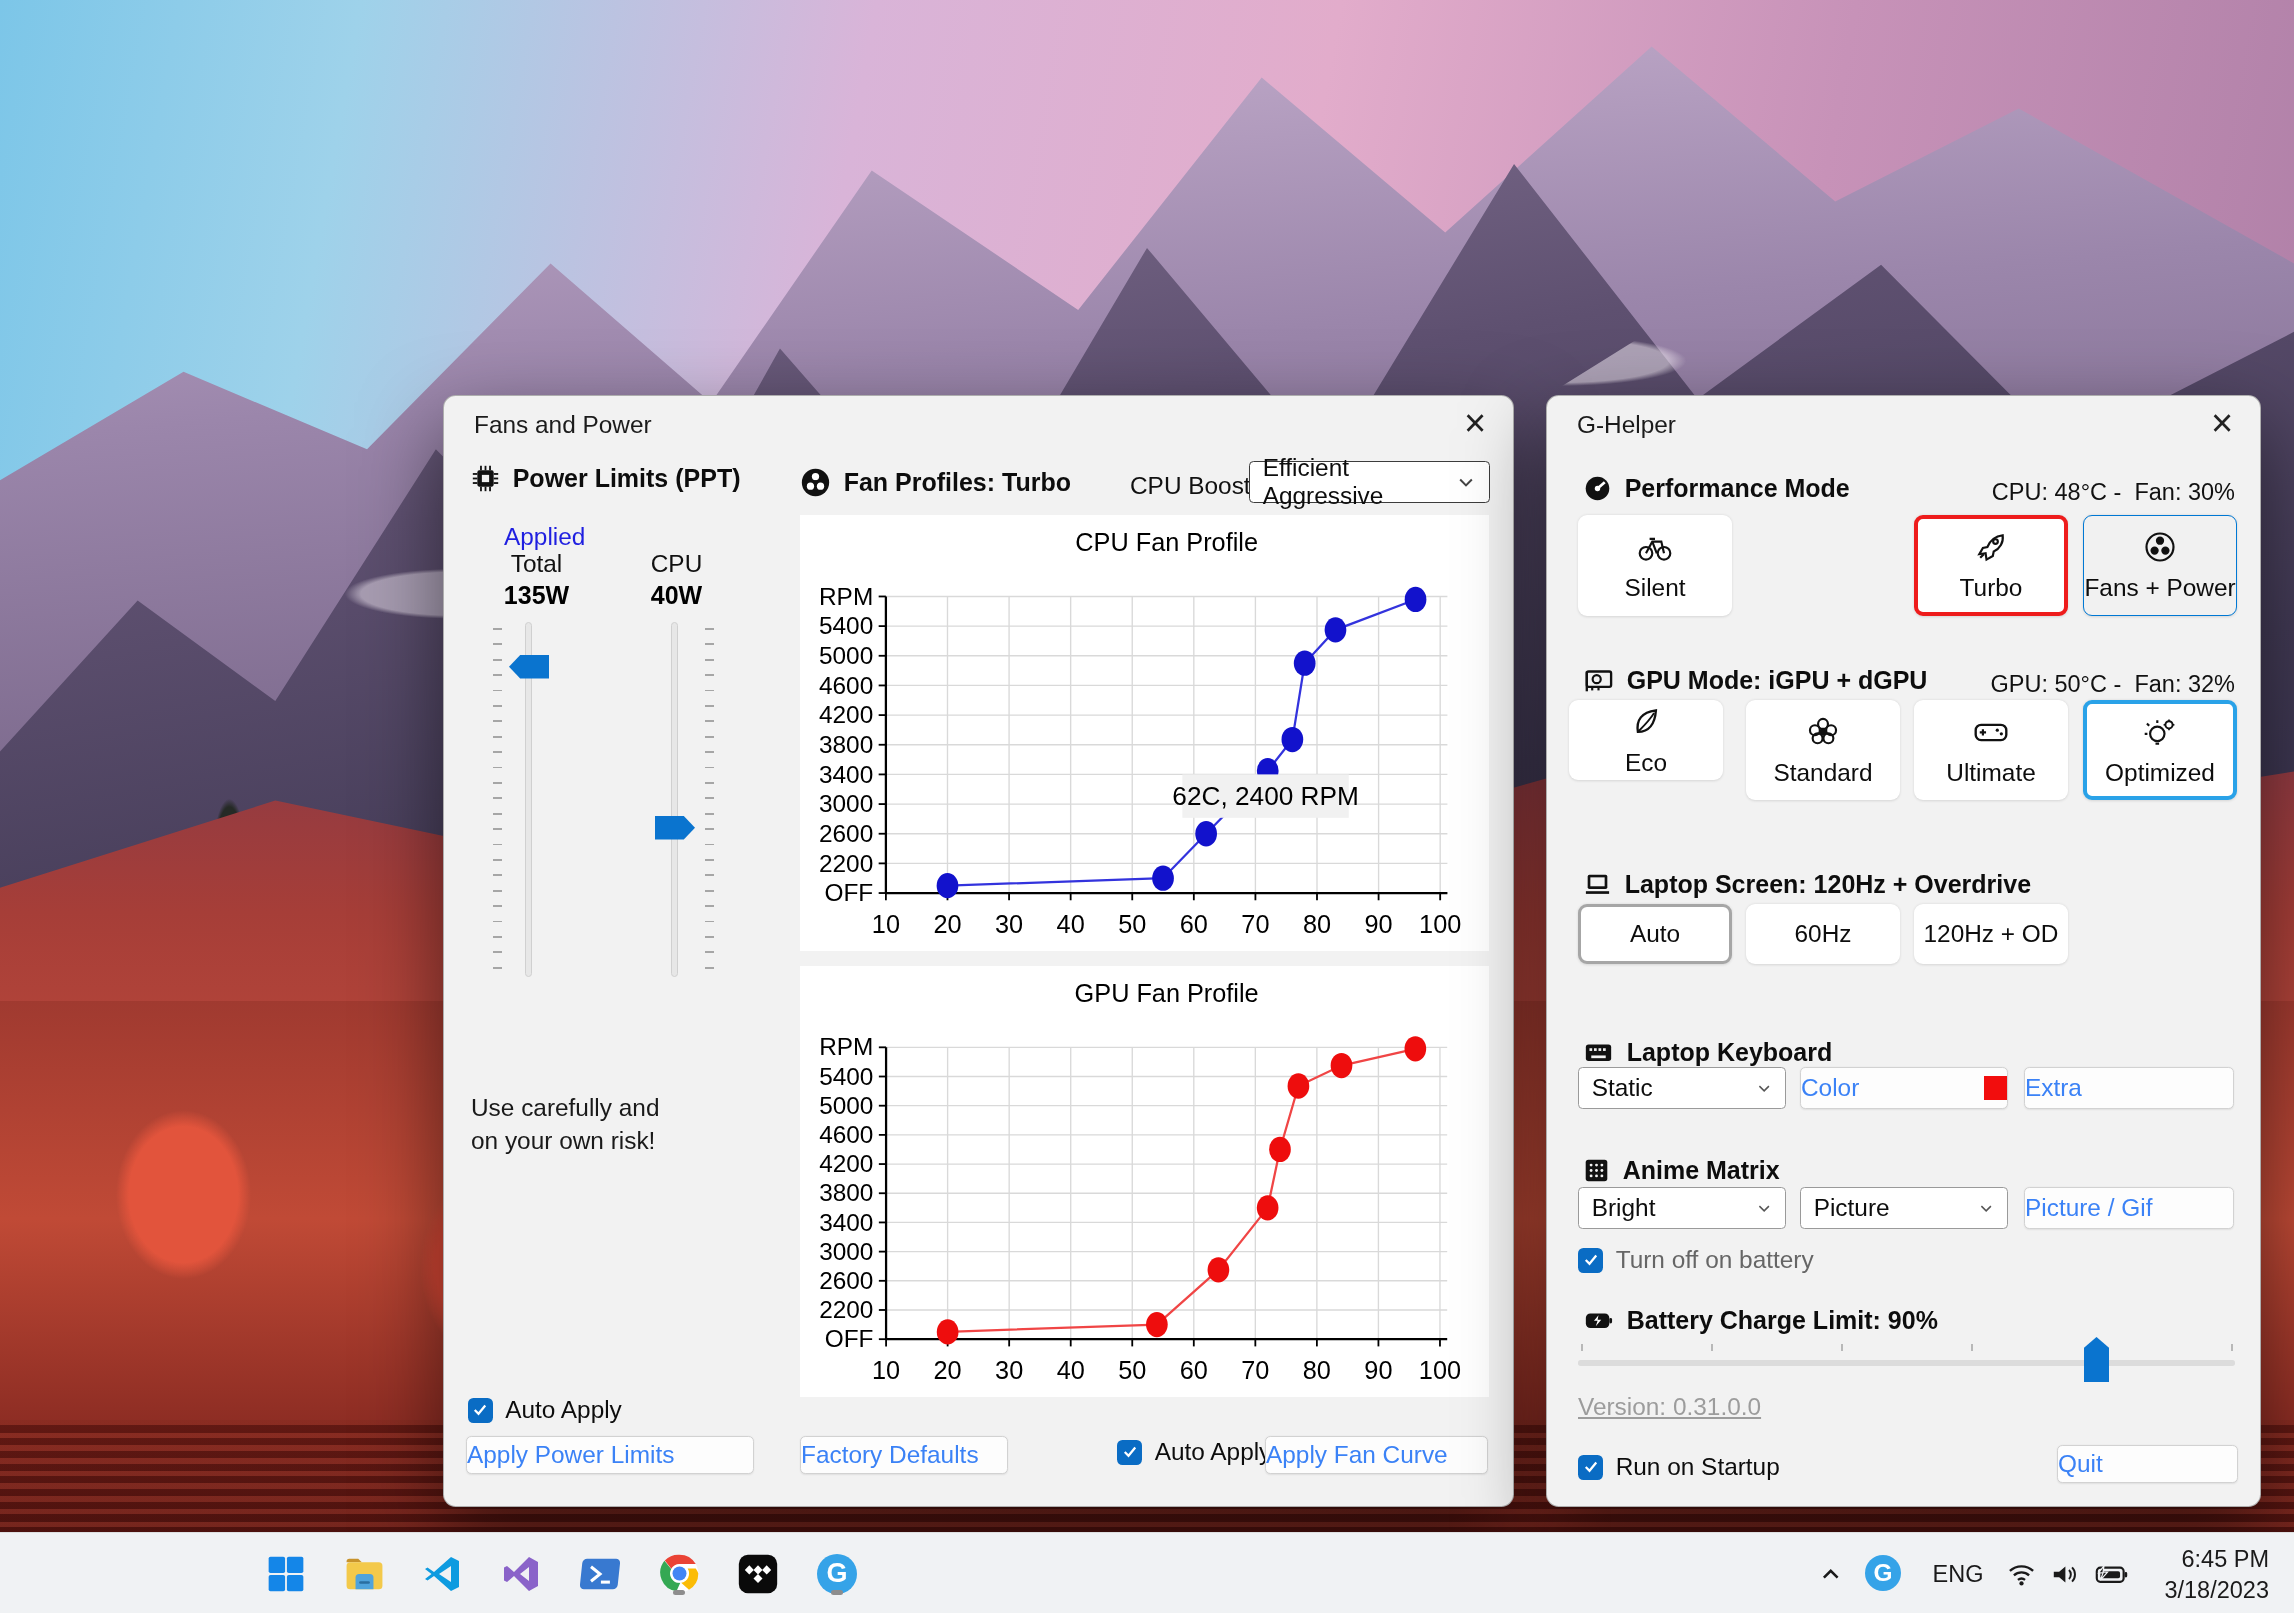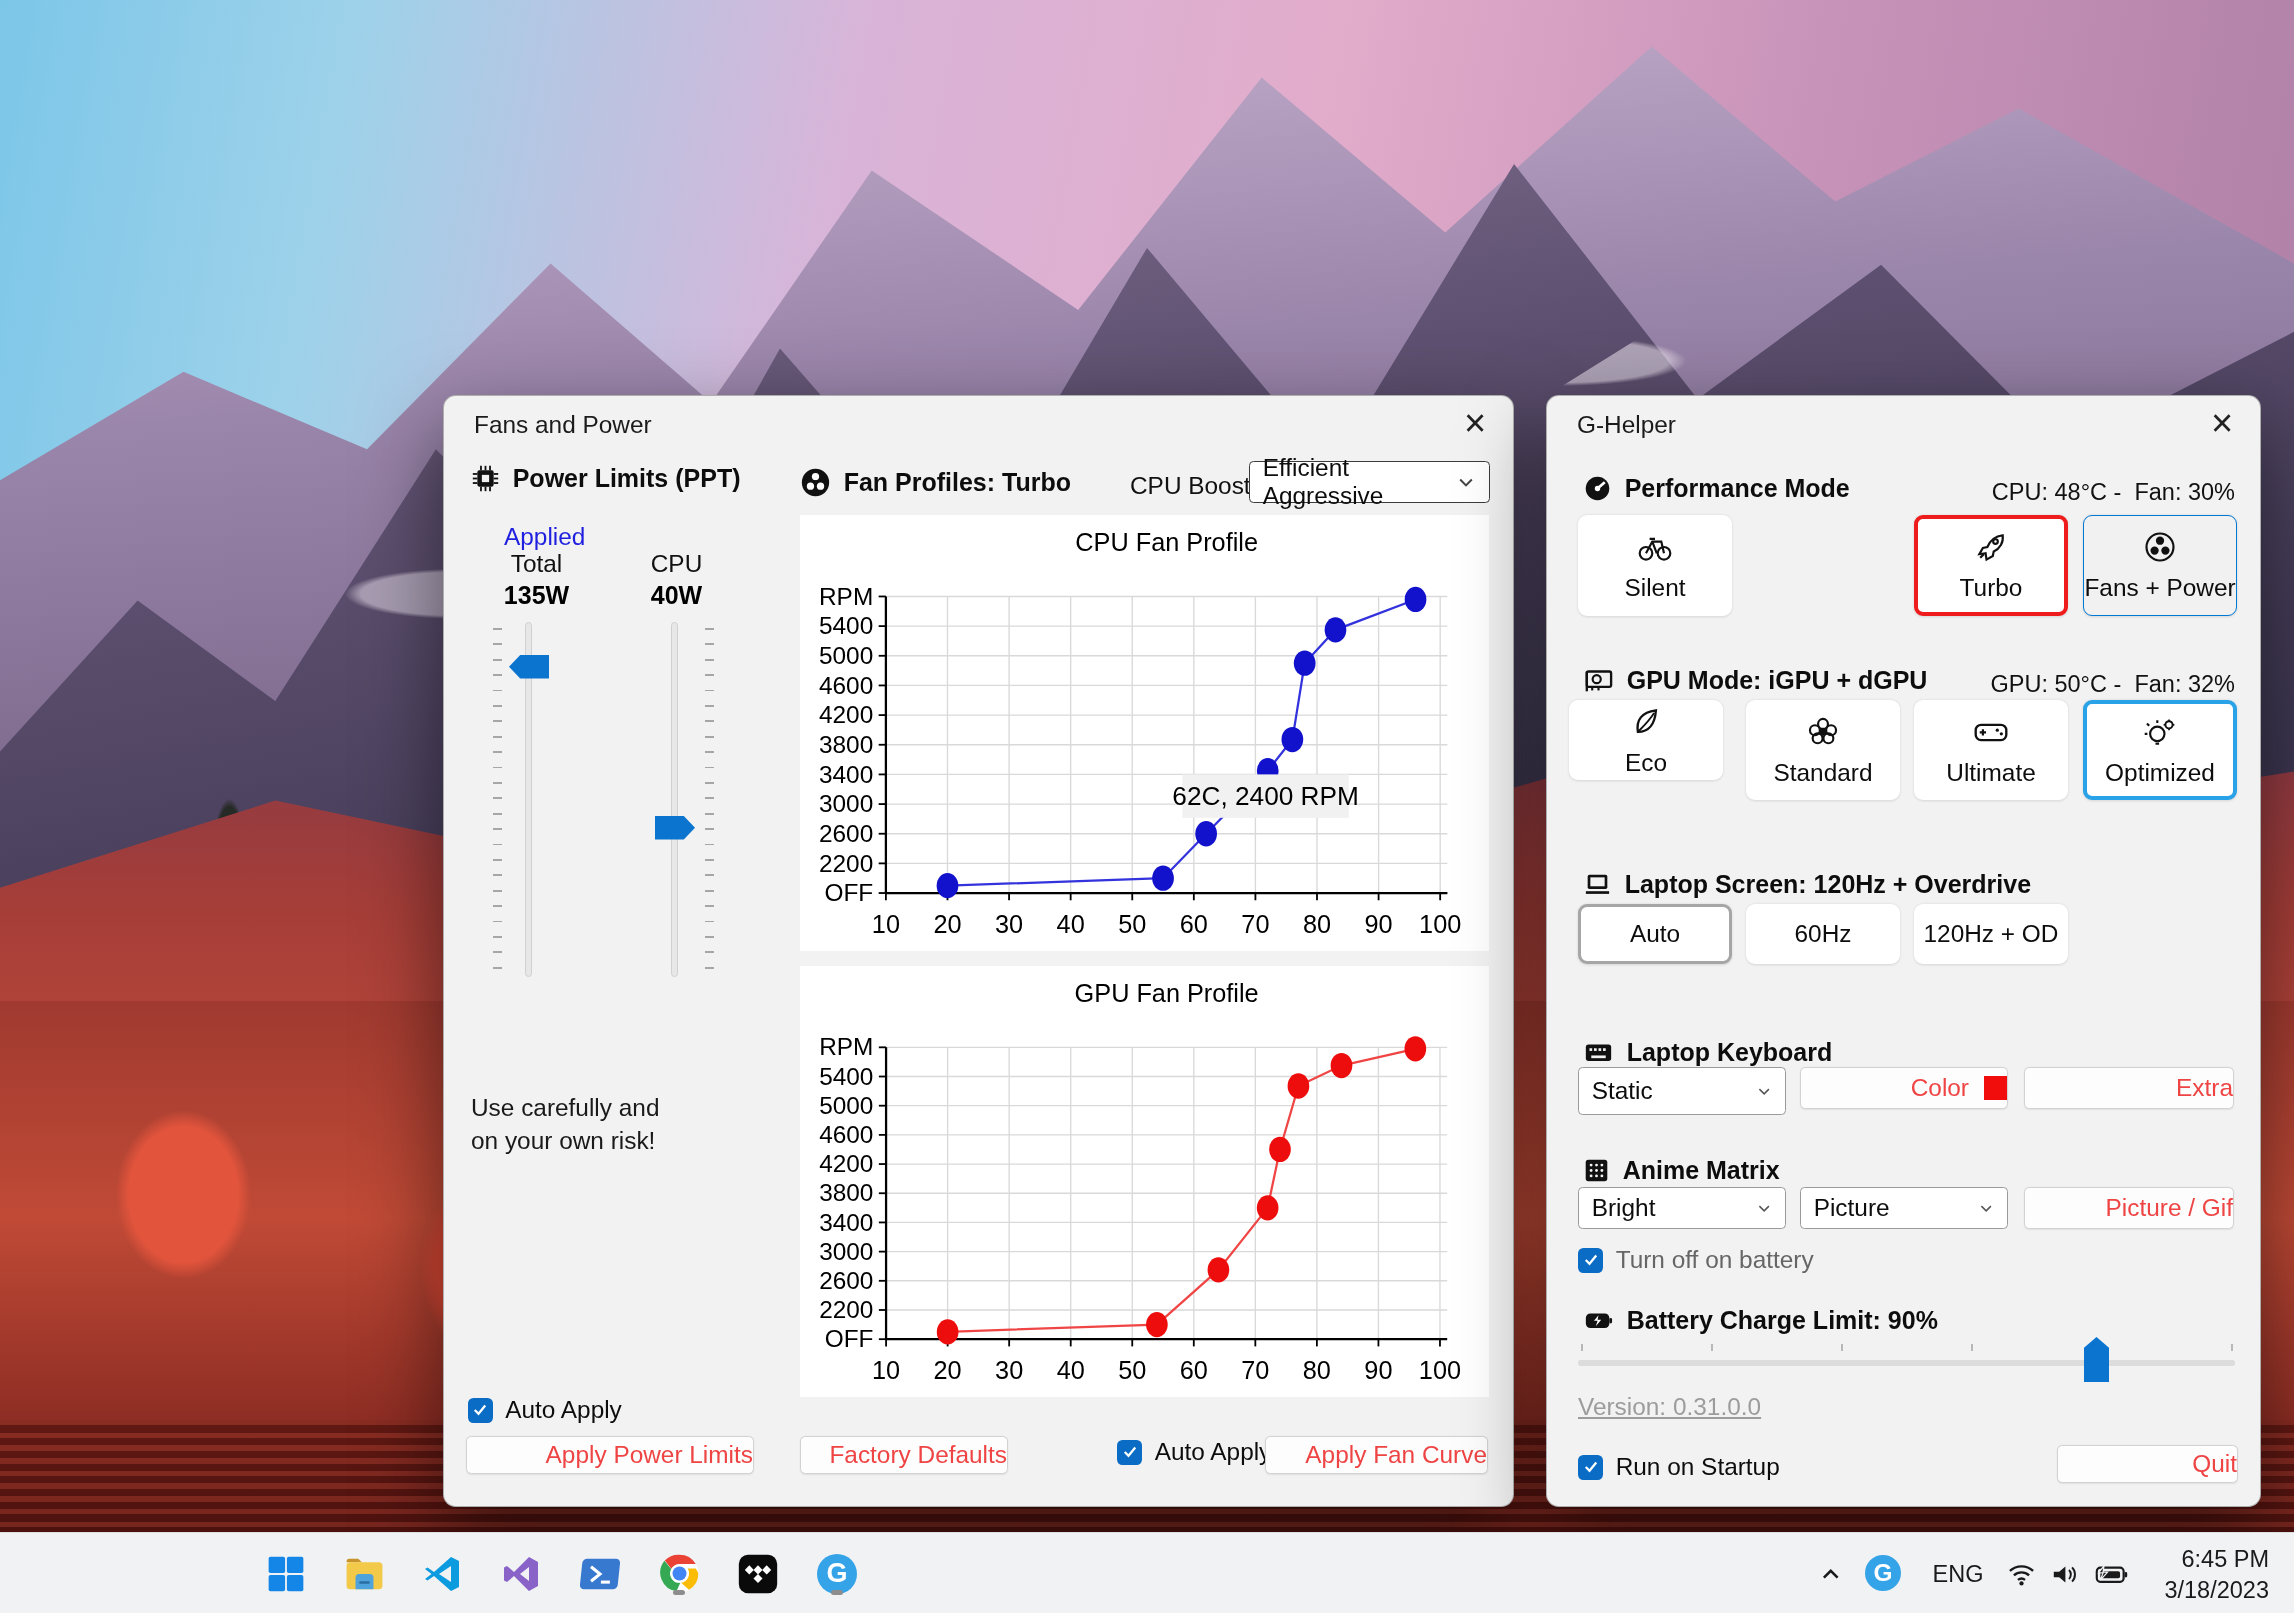--- a/index.html
+++ b/index.html
@@ -63,21 +63,21 @@
   .mode-btn { position:absolute; width:154px; background:#fff; border-radius:9px;
     box-shadow:0 0.9px 2.7px rgba(0,0,0,.12); display:flex; flex-direction:column;
     align-items:center; justify-content:center; gap:9px; }
   .mode-btn .mode-label { font-size:24.4px; color:#0d0d0d; white-space:nowrap; }
   .mode-btn.active { border:4.5px solid #ee1c1c; }
   .mode-btn.selected { border:4.5px solid #2aa2e8; }
   .mode-btn.open { border:1.8px solid #0078d4; background:#f1f1f1; }
   .mode-btn.selected-gray { border:3.6px solid #a6a6a6; }
 
   .ui-btn { position:absolute; background:#fdfdfd; border:0.9px solid #d2d2d2; border-radius:5.4px;
-    display:flex; align-items:center; justify-content:flex-end; font-size:24.4px; color:#ef4444;
+    display:flex; align-items:center; justify-content:space-between; font-size:24.4px; color:#3b82f6;
     box-shadow:0 0.9px 1.8px rgba(0,0,0,.08); }
   .ui-select { position:absolute; background:#fff; border:0.9px solid #9a9a9a; border-radius:4.5px;
     display:flex; align-items:center; font-size:24.4px; color:#0d0d0d; padding:0 12.7px;gap:46px; }
   .ui-select .sel-text { flex:1; }
   .ui-select.strong { border:1.8px solid #3c3c3c; }
 
   .checkbox-row { position:absolute; display:flex; align-items:center; gap:12.7px; }
   .checkbox { width:25px; height:25px; border-radius:5.4px; background:#0a6cc4;
     display:flex; align-items:center; justify-content:center; }
   .checkbox-label { font-size:24.4px; color:#0d0d0d; }
@@ -518,21 +518,21 @@
         <g fill="#f2f2f2">
           <rect x="7" y="8" width="3" height="3"></rect>
             <rect x="12" y="8" width="3" height="3"></rect>
             <rect x="17" y="8" width="3" height="3"></rect>
             <rect x="22" y="8" width="3" height="3"></rect>
           <rect x="9" y="16" width="16" height="3"></rect>
         </g>
       </svg>
       <span class="hdr-text">Laptop Keyboard</span>
     </div>
-    <div class="ui-select" style="left:31px; top:671px; width:208px; height:48px;">
+    <div class="ui-select" style="left:31px; top:671px; width:208px; height:42px;">
       <span class="sel-text">Static</span>
       <svg width="16.3" height="16.3" viewBox="0 0 24 24">
         <path d="M5 9l7 7 7-7" stroke="#555" stroke-width="2.2" fill="none"></path>
       </svg>
     </div>
     <div class="ui-btn" style="left:253px; top:671px; width:208px; height:42px; gap:14.5px;">
       <span>Color</span>
       <span style="width:23.5px; height:23.5px; background:#f20d0d; display:inline-block;"></span>
     </div>
     <div class="ui-btn" style="left:477px; top:671px; width:210px; height:42px;">Extra</div>

